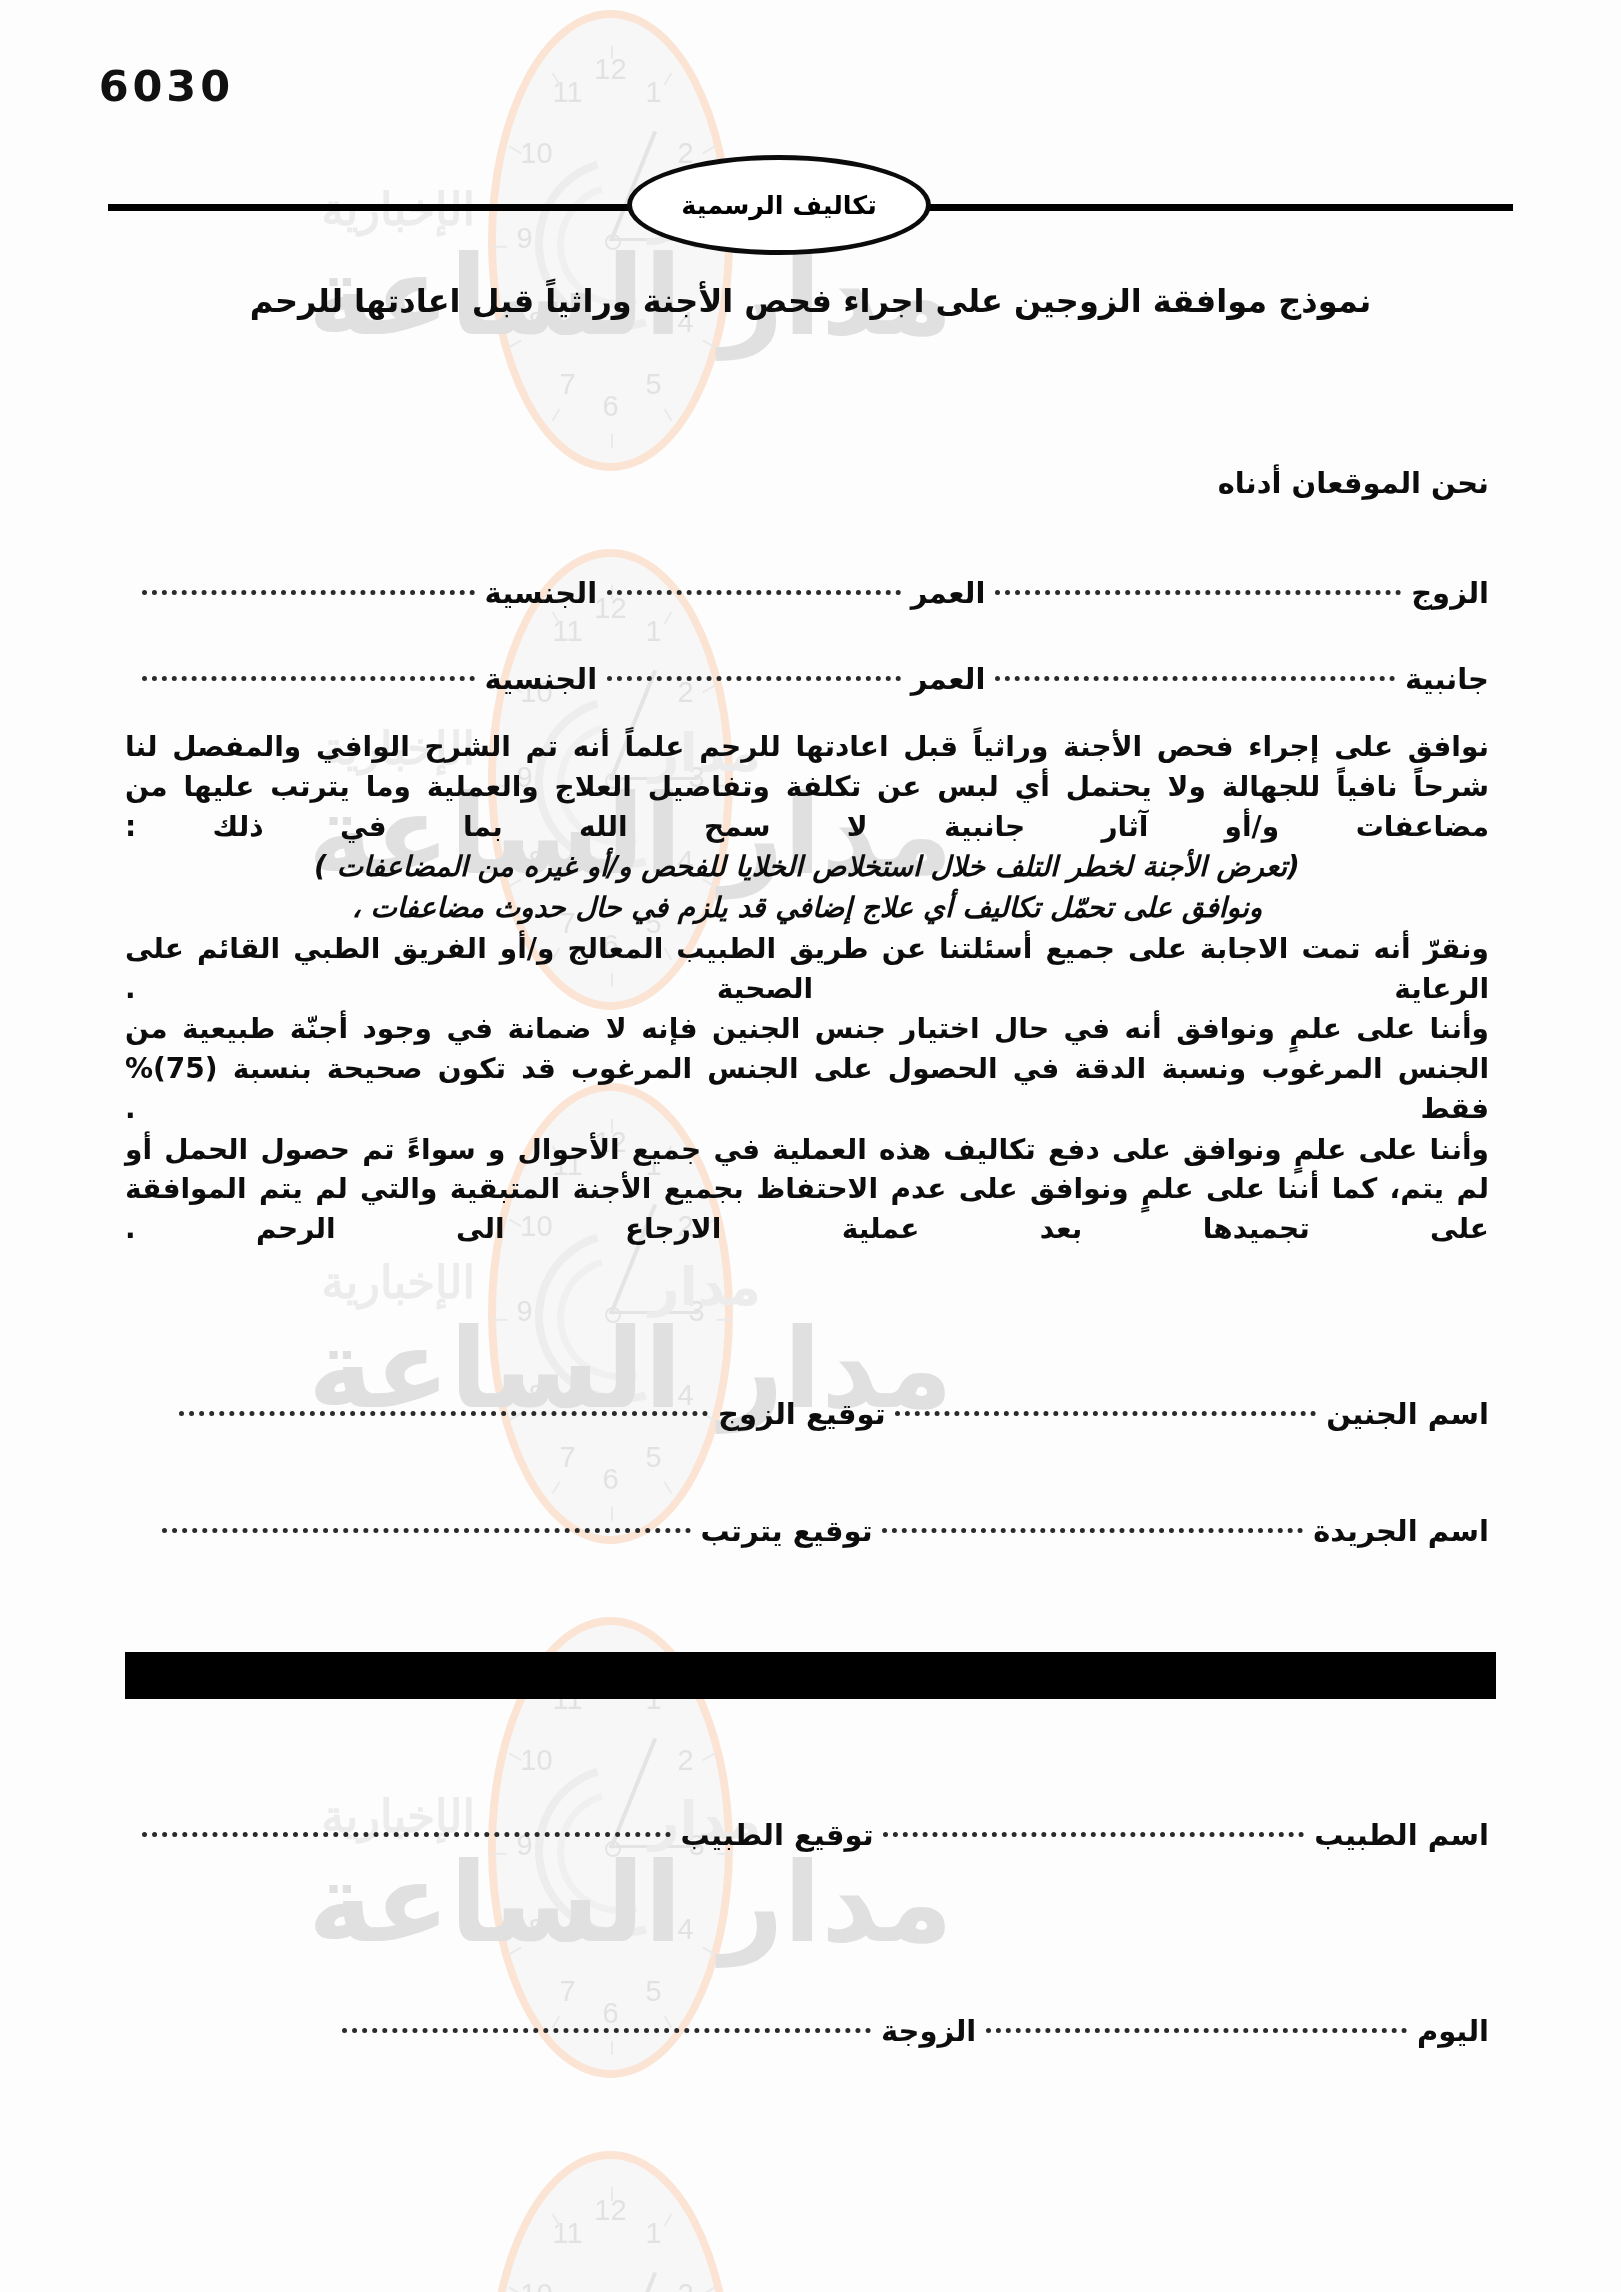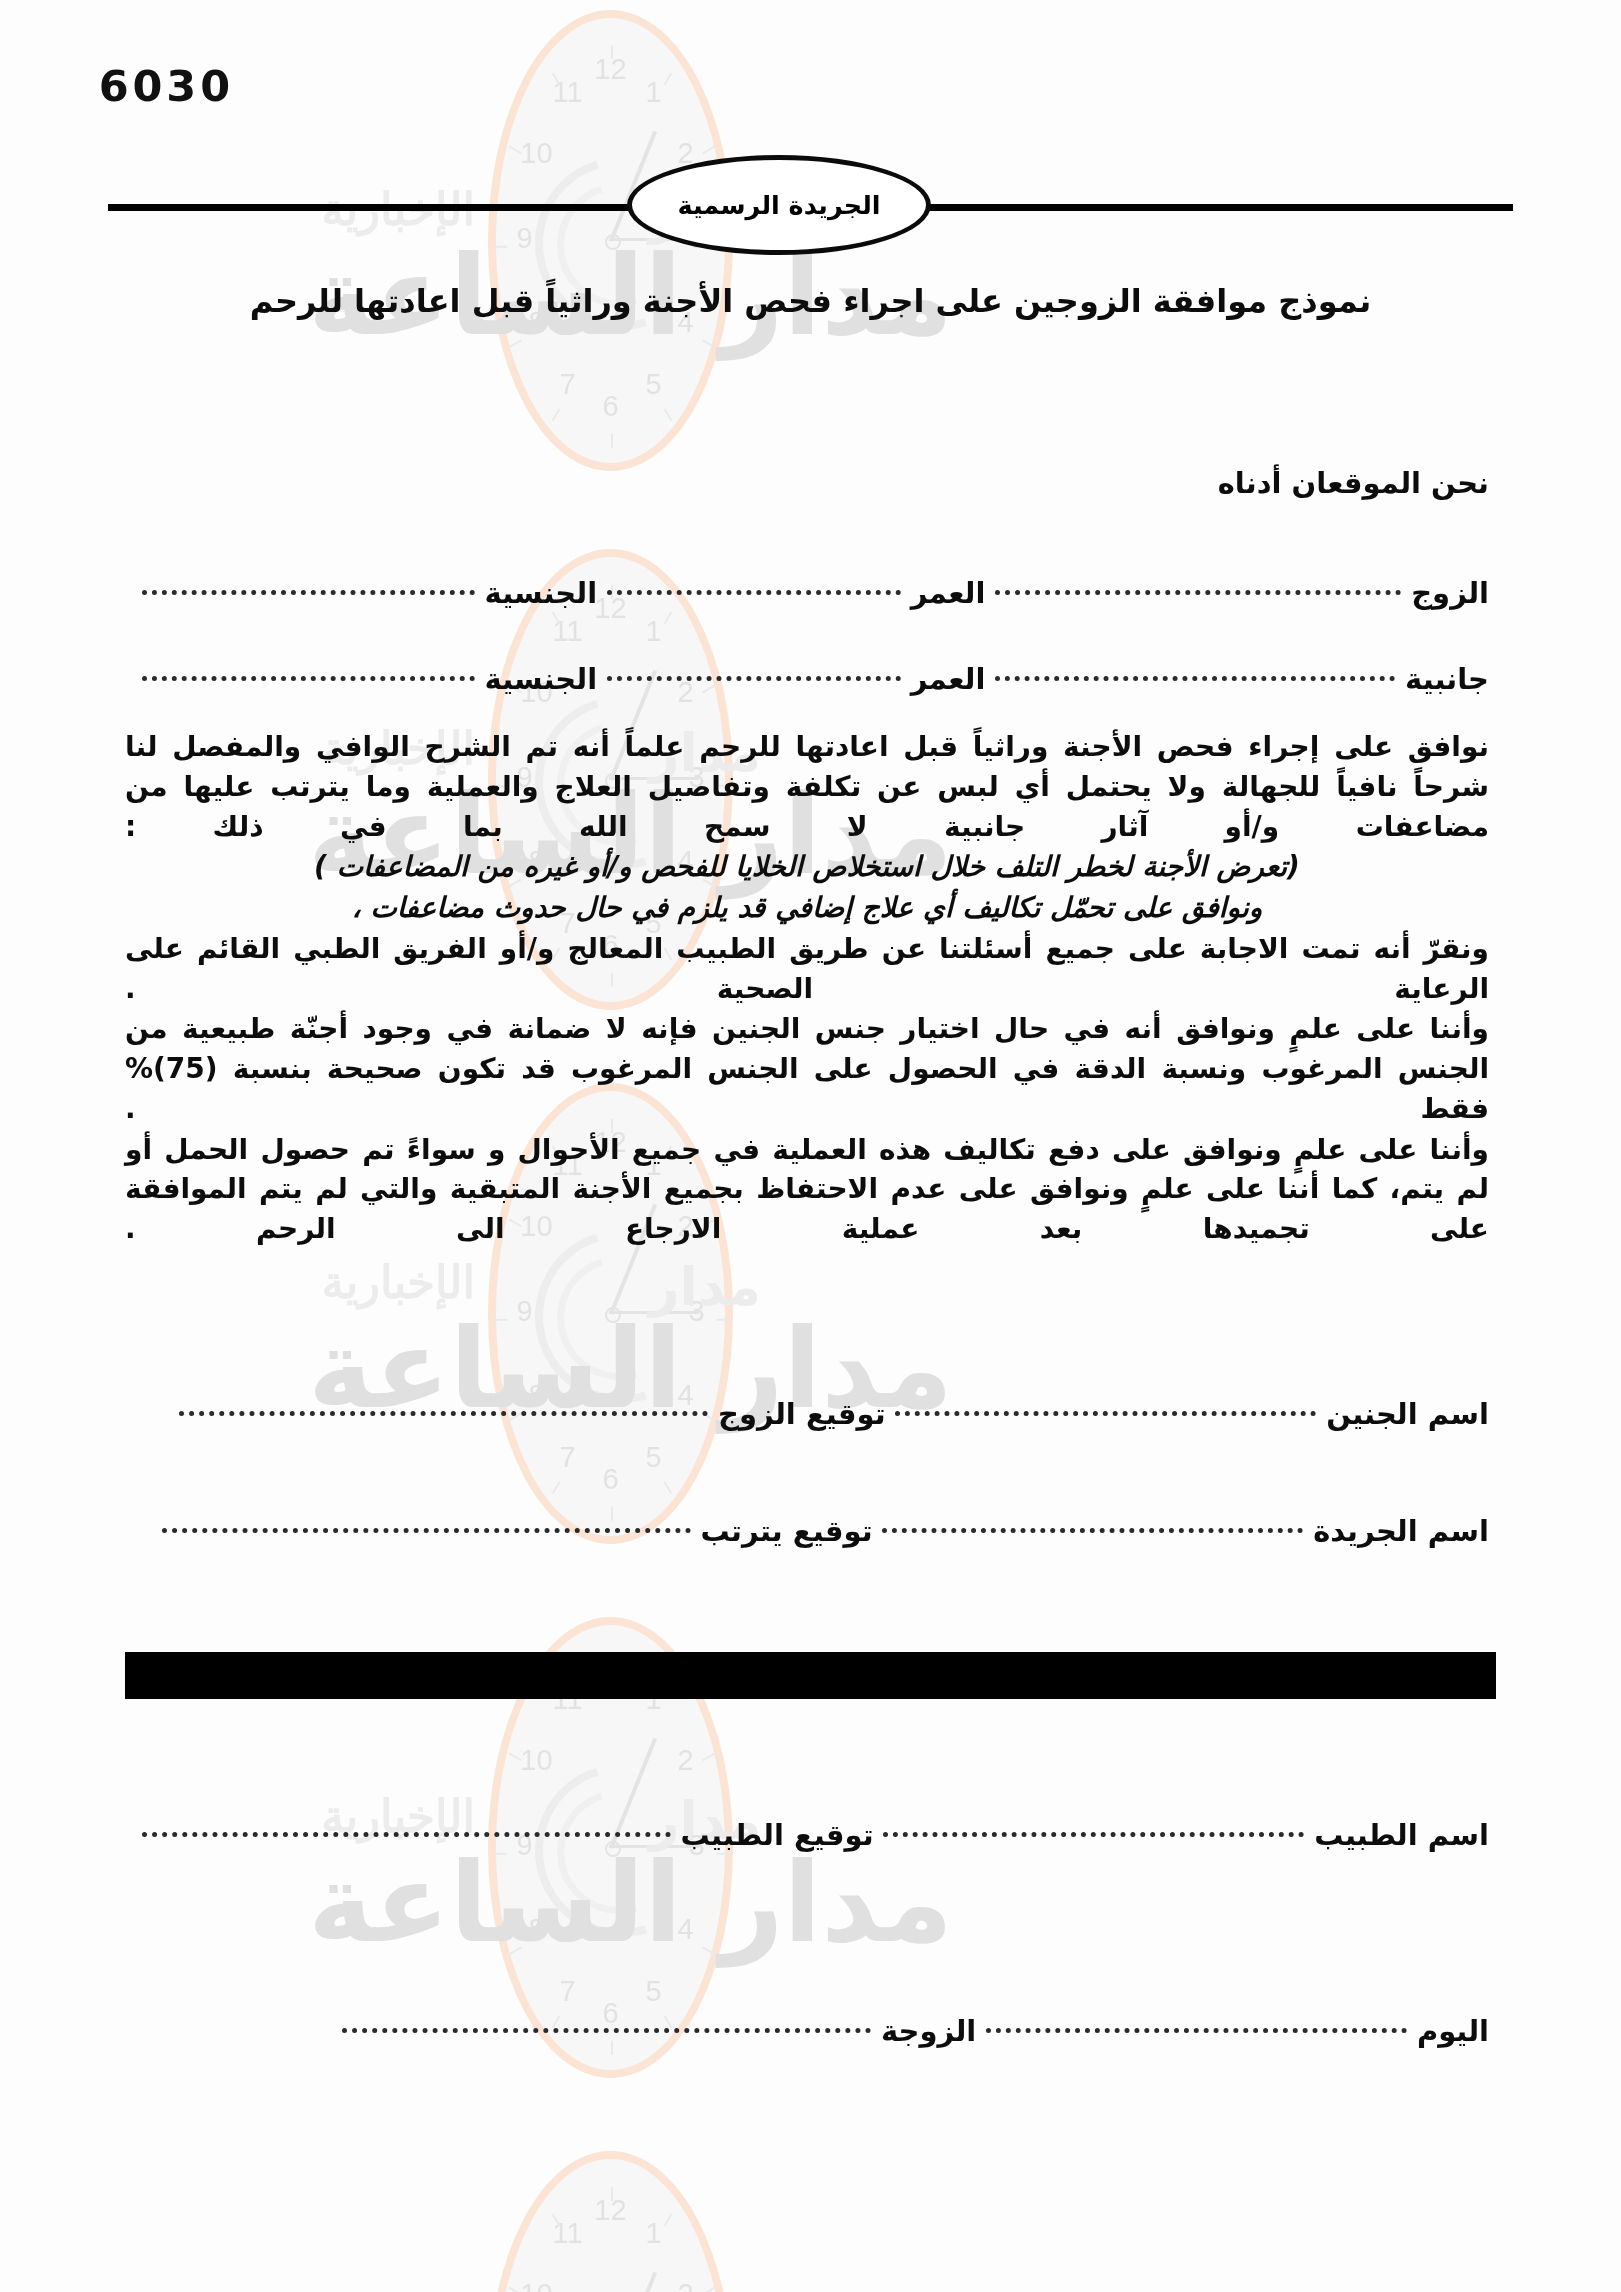--- a/index.html
+++ b/index.html
@@ -423,21 +423,21 @@
       </div>
     </div>
 
   <div class="content">
 
     <div class="page-number">6030</div>
 
     <div class="rule-top"></div>
 
     <div class="gazette-badge">
-      <span>الجريدة الرسمية</span>
+      <span>تكاليف الرسمية</span>
     </div>
 
     <div class="doc-title">نموذج موافقة الزوجين على اجراء فحص الأجنة وراثياً قبل اعادتها للرحم</div>
 
     <div class="intro-line">نحن الموقعان أدناه</div>
 
     <div class="field-row" style="top:576px;">
       <span class="lbl">الزوج</span>
       <span class="dots"></span>
       <span class="lbl">العمر</span>

